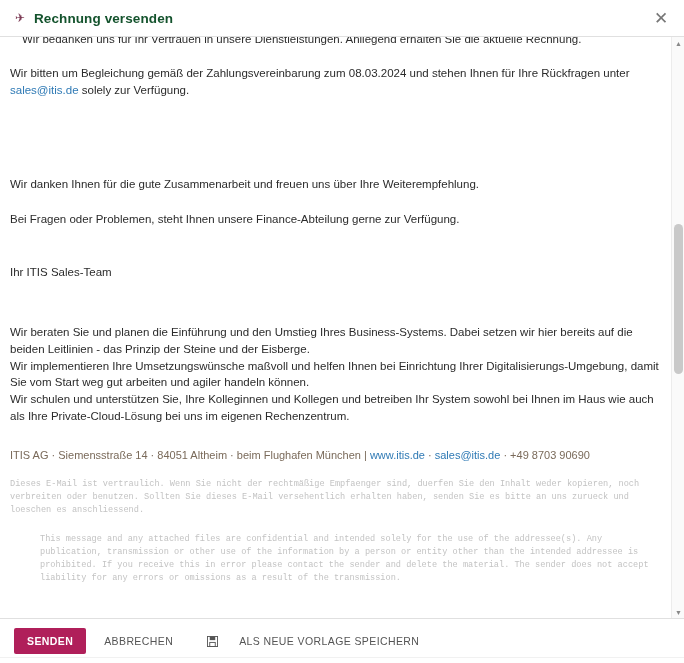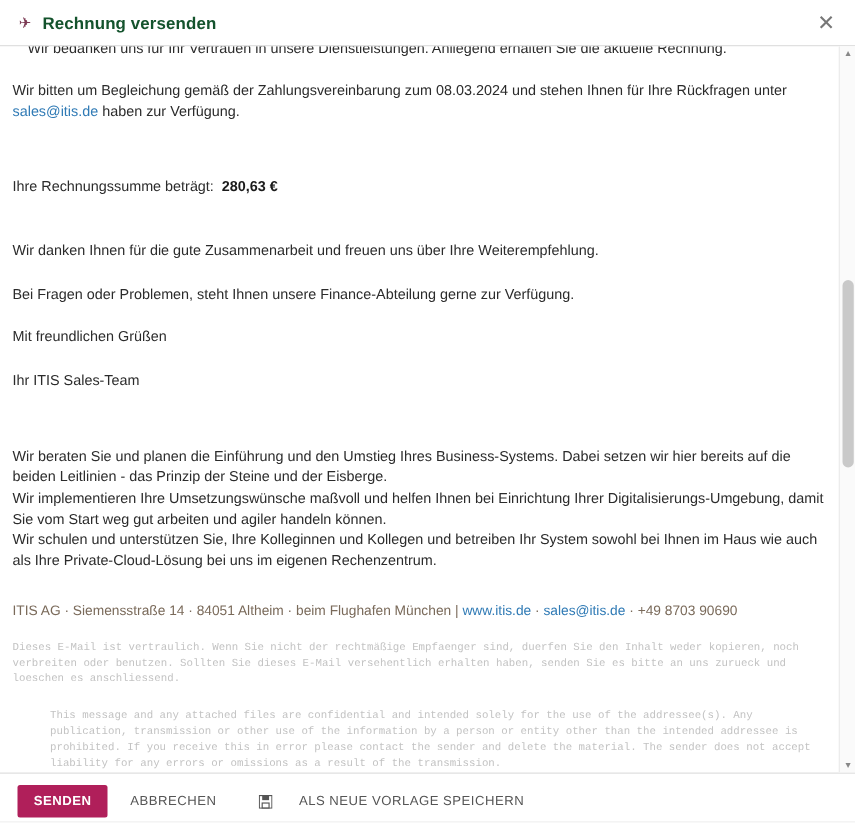--- a/index.html
+++ b/index.html
@@ -202,44 +202,39 @@
 
       <div class="mail">
 
         <div class="clip-top">
           <span>Wir bedanken uns für Ihr Vertrauen in unsere Dienstleistungen. Anliegend erhalten Sie die aktuelle Rechnung.</span>
         </div>
 
         <div class="gap-18"></div>
 
         <p>
-          <span>Wir bitten um Begleichung gemäß der Zahlungsvereinbarung zum 08.03.2024 und stehen Ihnen für Ihre Rückfragen unter </span><a class="link" href="#">sales@itis.de</a><span> haben zur Verfügung.</span>
+          <span>Wir bitten um Begleichung gemäß der Zahlungsvereinbarung zum 08.03.2024 und stehen Ihnen für Ihre Rückfragen unter </span><a class="link" href="#">sales@itis.de</a><span> solely zur Verfügung.</span>
         </p>
 
         <div class="gap-30"></div>
 
 
         <div class="gap-14"></div>
 
-        <p>
-          <span class="label-ref">Ihre Rechnungssumme beträgt:</span>
-          &nbsp;<b class="val">280,63 €</b>
-        </p>
 
         <div class="gap-34"></div>
 
         <p>Wir danken Ihnen für die gute Zusammenarbeit und freuen uns über Ihre Weiterempfehlung.</p>
 
         <div class="gap-18"></div>
 
         <p>Bei Fragen oder Problemen, steht Ihnen unsere Finance-Abteilung gerne zur Verfügung.</p>
 
         <div class="gap-18"></div>
 
-        <p>Mit freundlichen Grüßen</p>
 
         <div class="gap-18"></div>
 
         <p>Ihr ITIS Sales-Team</p>
 
         <div class="gap-44"></div>
 
         <p>Wir beraten Sie und planen die Einführung und den Umstieg Ihres Business-Systems. Dabei setzen wir hier bereits auf die beiden Leitlinien - das Prinzip der Steine und der Eisberge.</p>
         <p>Wir implementieren Ihre Umsetzungswünsche maßvoll und helfen Ihnen bei Einrichtung Ihrer Digitalisierungs-Umgebung, damit Sie vom Start weg gut arbeiten und agiler handeln können.</p>
         <p>Wir schulen und unterstützen Sie, Ihre Kolleginnen und Kollegen und betreiben Ihr System sowohl bei Ihnen im Haus wie auch als Ihre Private-Cloud-Lösung bei uns im eigenen Rechenzentrum.</p>

